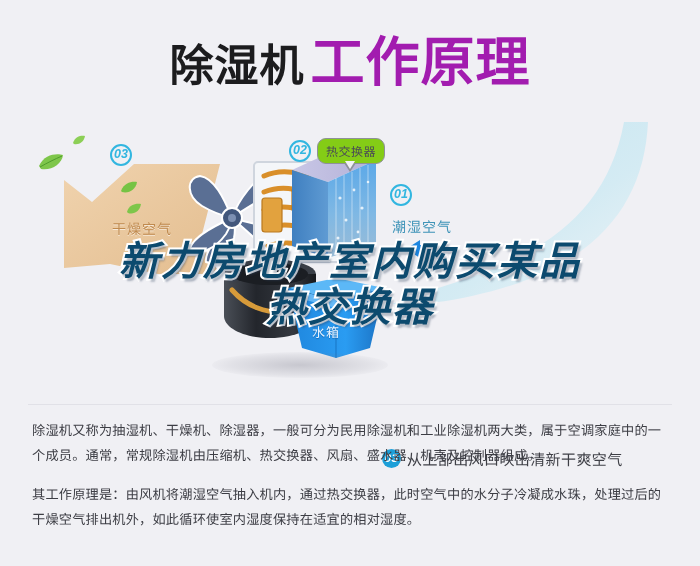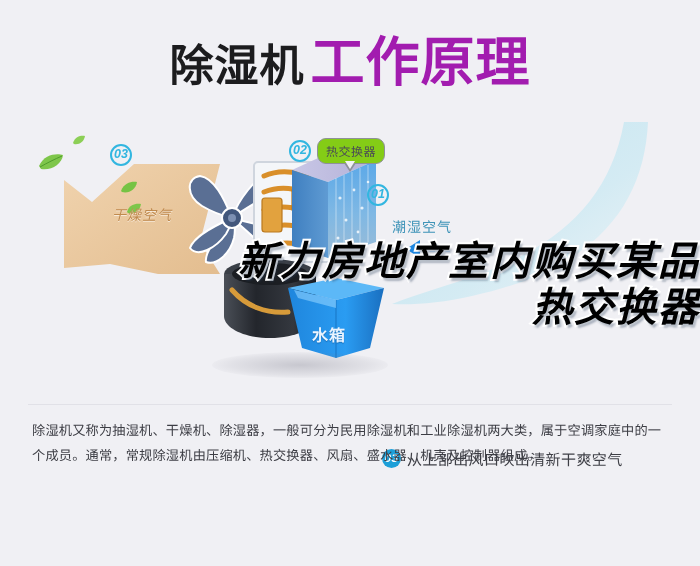--- a/index.html
+++ b/index.html
@@ -76,23 +76,22 @@
   .compressor { position: absolute; left: 40px; top: 128px; width: 120px; height: 90px; }
   .tank { position: absolute; left: 116px; top: 150px; width: 100px; height: 82px; }
   .shadow-blob {
     position: absolute; left: 42px; top: 224px;
     width: 176px; height: 26px;
     background: radial-gradient(ellipse at center, rgba(120,120,135,.34) 0%, rgba(120,120,135,.12) 55%, rgba(120,120,135,0) 78%);
     border-radius: 50%;
   }
   .tank-label {
     position: absolute; left: 142px; top: 194px;
-    font-size: 16px; color: #eaf4ff; letter-spacing: 1px;
+    font-size: 13px; color: #eaf4ff; letter-spacing: 1px;
     text-shadow: 0 1px 1px rgba(0,60,120,.45);
-    font-weight: bold;
   }
 
   
   .intake-arrow { position: absolute; left: 236px; top: 112px; width: 44px; height: 18px; }
 
   
   .badge-ring {
     position: absolute;
     width: 22px; height: 22px;
     border: 2.4px solid #32b6e0;
@@ -102,22 +101,22 @@
     line-height: 17px; text-align: center;
     font-style: italic;
     background: transparent;
   }
 
   .callout-label {
     position: absolute;
     font-size: 13px;
     white-space: nowrap;
   }
-  .lbl-dry   { color: #c08a4e; left: 112px; top: 86px; font-size: 14px; letter-spacing: 1px;
-               text-shadow: 0 1px 0 rgba(255,255,255,.6); font-style: italic; }
+  .lbl-dry   { color: #c08a4e; left: 112px; top: 100px; font-size: 14px; letter-spacing: 1px;
+               text-shadow: 0 1px 0 rgba(255,255,255,.6); }
   .lbl-humid { color: #3f94b8; left: 392px; top: 98px; font-size: 14px; letter-spacing: 1px; font-family: Liberation Serif, serif; }
 
   .bubble {
     position: absolute;
     left: 317px; top: 20px;
     padding: 3px 8px 4px;
     border: 1.6px solid #8e9199;
     border-radius: 9px;
     background: #84cc16;
     font-size: 12px;
@@ -167,25 +166,25 @@
     vertical-align: middle;
     margin-right: 6px;
   }
   .cap-txt { vertical-align: middle; }
 
   
   .watermark {
     position: absolute;
     left: 0; top: 238px;
     width: 700px;
-    text-align: right;
+    text-align: center;
     font-size: 40px;
     font-weight: 700;
     font-style: italic;
-    color: #000000;
+    color: #0c4a6e;
     letter-spacing: 2px;
     line-height: 46px;
     -webkit-text-stroke: 4px #ffffff;
     paint-order: stroke fill;
     text-shadow: 2px 3px 2px rgba(40,60,90,.35);
     z-index: 40;
     pointer-events: none;
   }
   .wm-line { display: block; }
 
@@ -362,32 +361,33 @@
         <path d="M44 5 L14 5 L14 0 L0 9 L14 18 L14 12 L44 12 Z" fill="#1d86e0"></path>
       </svg>
     </div>
 
     <div class="badge-ring" style="left:110px; top:26px;">03</div>
     <div class="callout-label lbl-dry">干燥空气</div>
 
     <div class="badge-ring" style="left:289px; top:22px;">02</div>
     <div class="bubble">热交换器</div>
 
-    <div class="badge-ring" style="left:367px; top:66px;font-style:italic;">01</div>
+    <div class="badge-ring" style="left:390px; top:66px;font-style:italic;">01</div>
     <div class="callout-label lbl-humid">潮湿空气</div>
 
     <div class="caption cap3">
       <span class="badge-fill">03</span><span class="cap-txt">从上部出风口吹出清新干爽空气</span>
     </div>
   </div>
 
   <div class="watermark">
     <span class="wm-line">新力房地产室内购买某品</span>
     <span class="wm-line">热交换器</span>
   </div>
 
   <div class="divider"></div>
 
   <div class="body-text">
     <p>除湿机又称为抽湿机、干燥机、除湿器，一般可分为民用除湿机和工业除湿机两大类，属于空调家庭中的一个成员。通常，常规除湿机由压缩机、热交换器、风扇、盛水器、机壳及控制器组成。</p>
+    <p>其工作原理是：由风机将潮湿空气抽入机内，通过热交换器，此时空气中的水分子冷凝成水珠，处理过后的干燥空气排出机外，如此循环使室内湿度保持在适宜的相对湿度。</p>
   </div>
 
 </div>
 
 </body></html>

